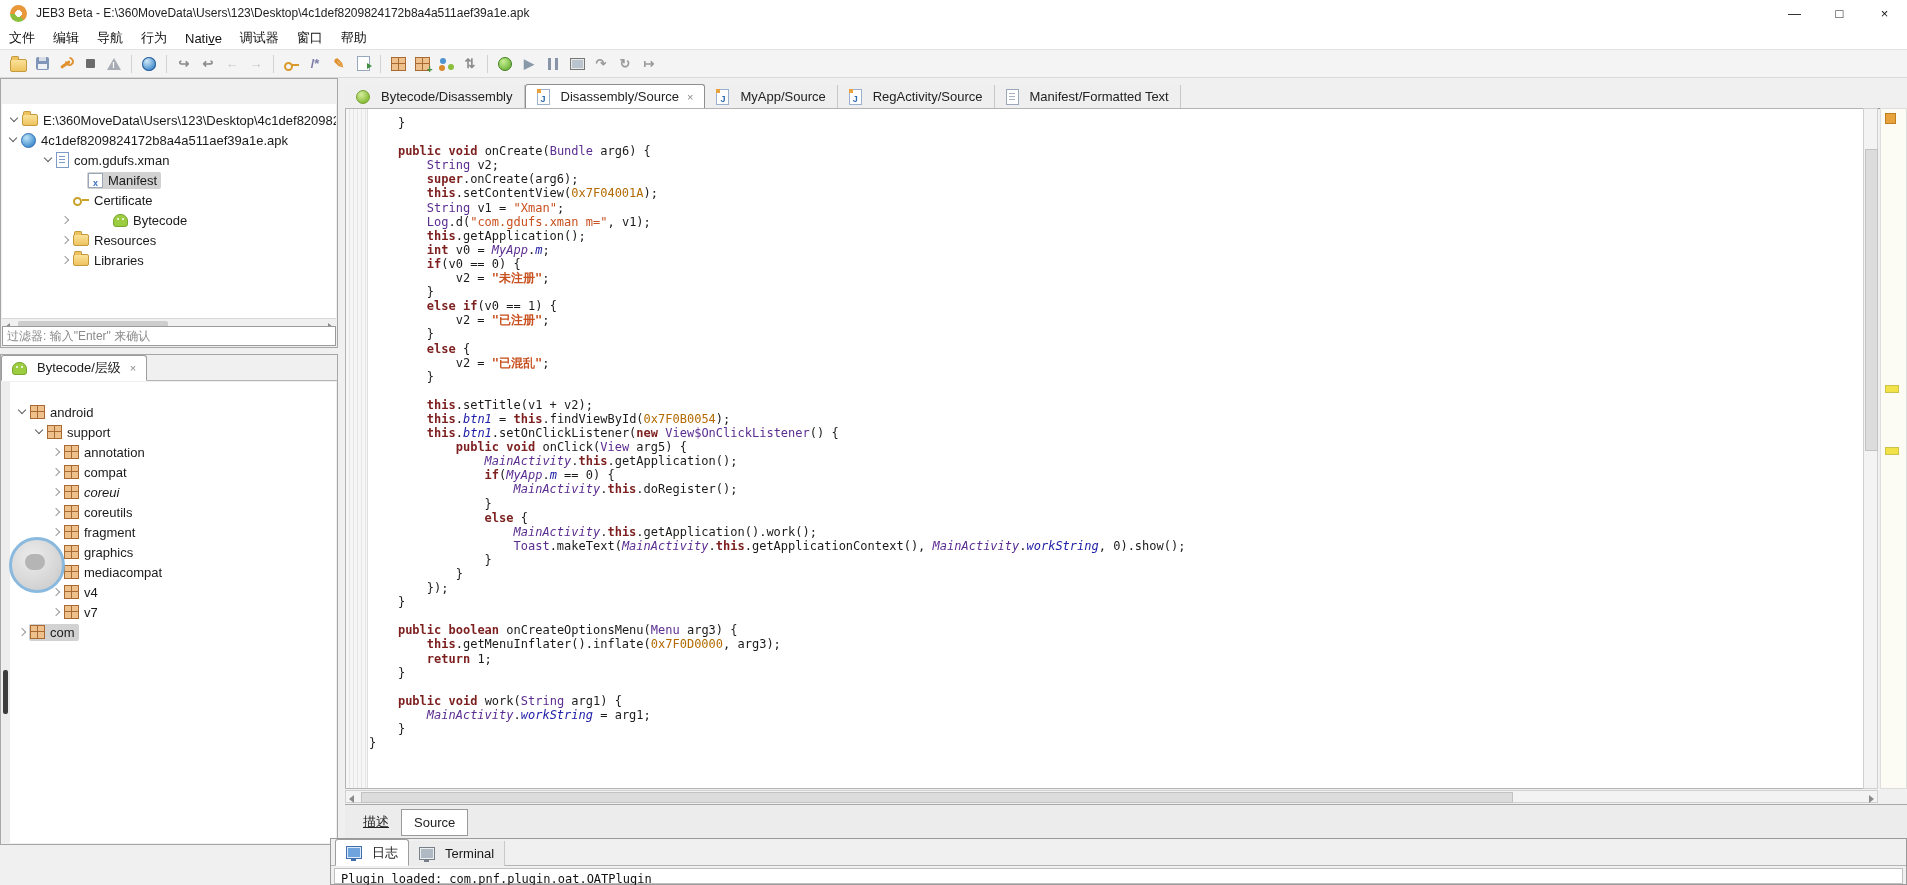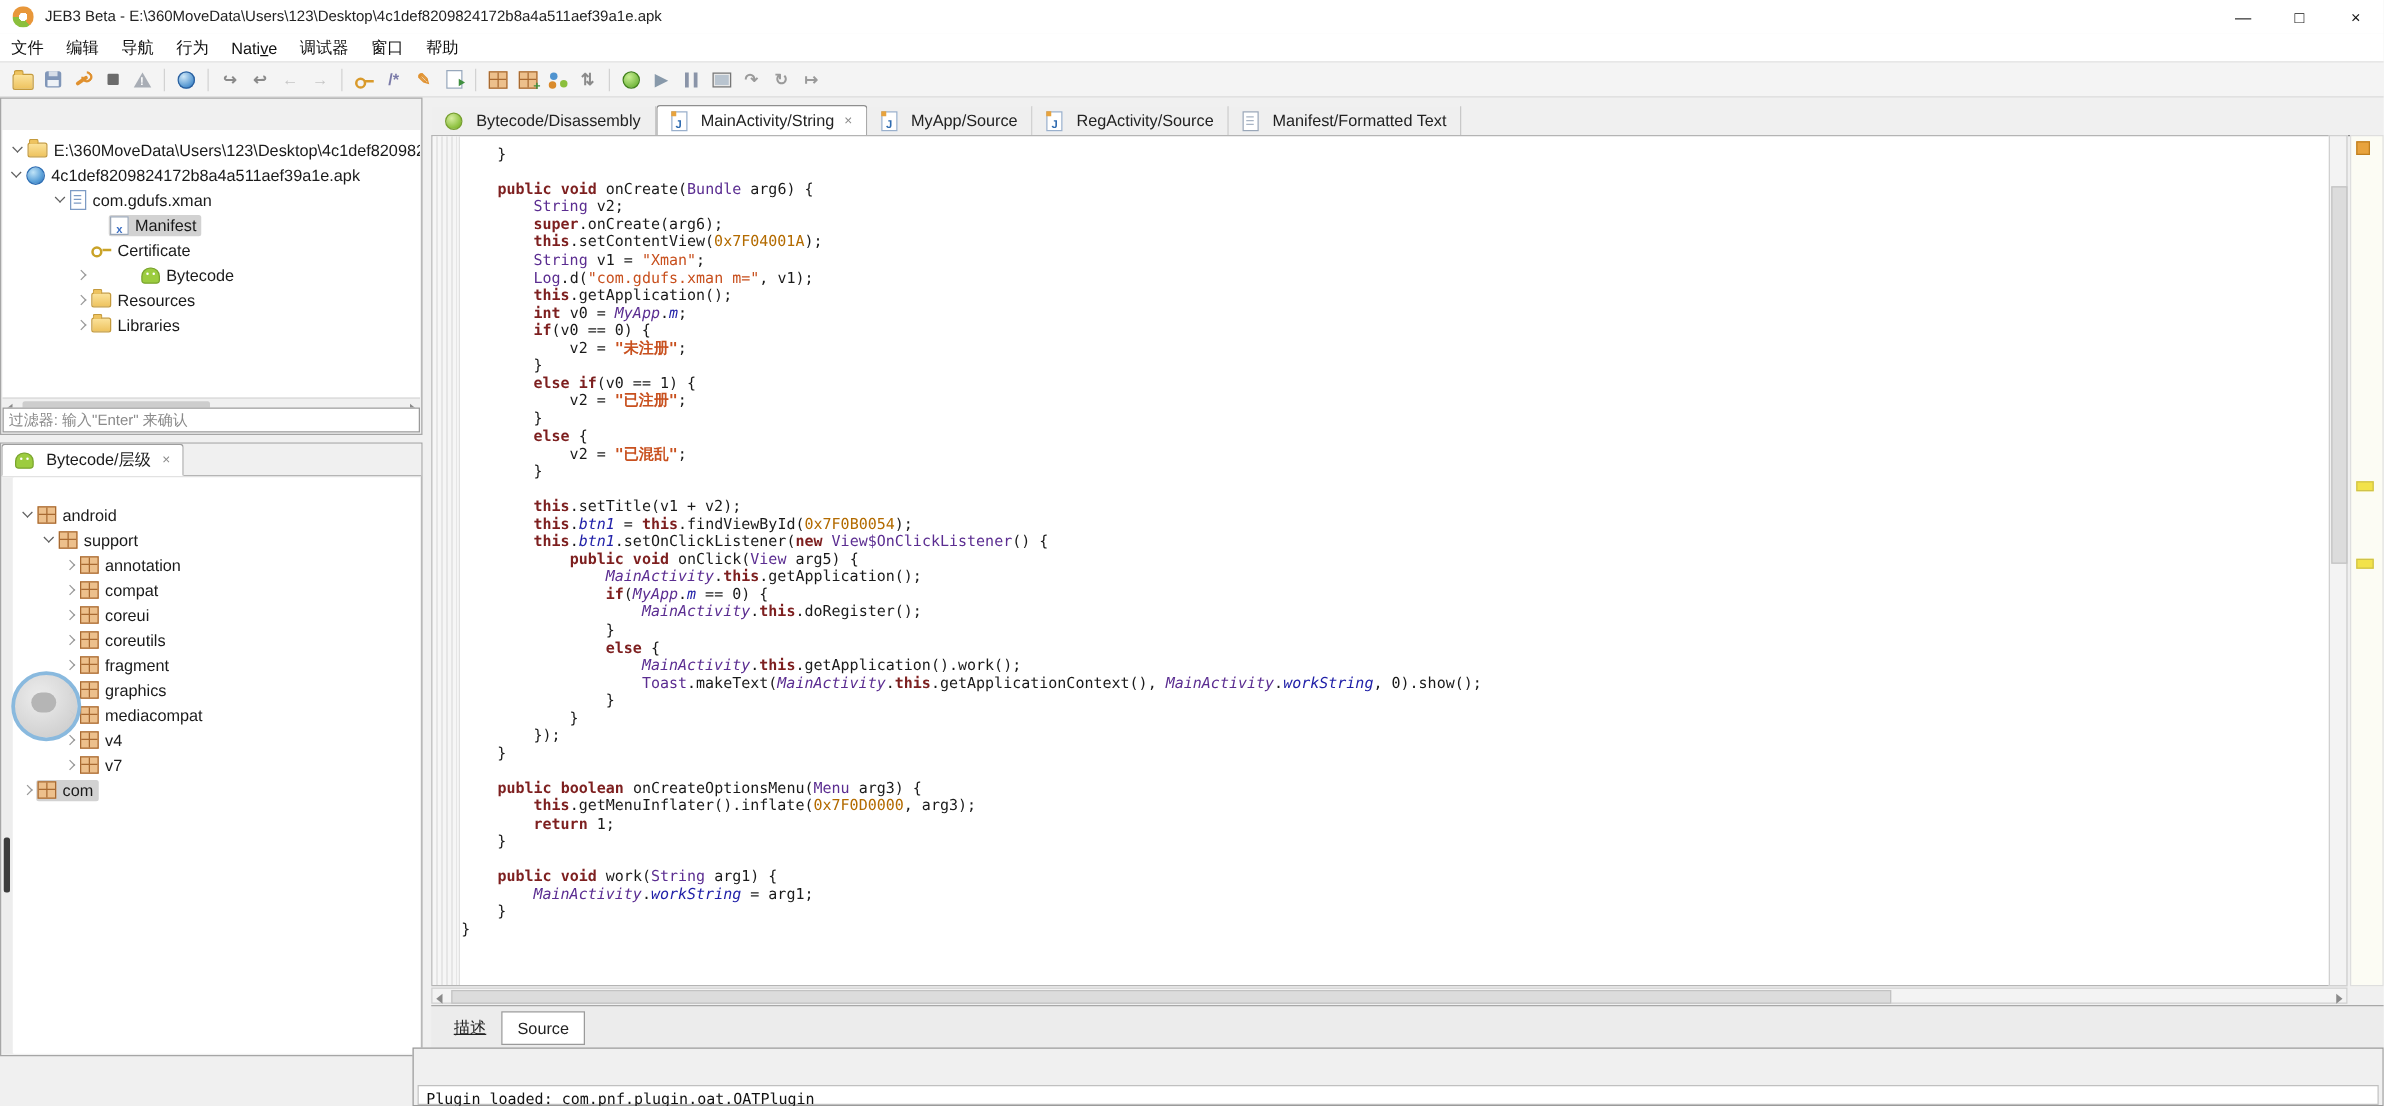--- a/index.html
+++ b/index.html
@@ -339,21 +339,21 @@
             <span>annotation</span>
           </span>
         </div>
         <div class="trow" style="padding-left: 40px;">
           <span class="caret col"></span>
           <span class="rowsel">
             <span class="ic ic-package"></span>
             <span>compat</span>
           </span>
         </div>
-        <div class="trow" style="padding-left: 40px;">
+        <div class="trow" style="padding-left: 40px; font-style: italic;">
           <span class="caret col"></span>
           <span class="rowsel">
             <span class="ic ic-package"></span>
             <span>coreui</span>
           </span>
         </div>
         <div class="trow" style="padding-left: 40px;">
           <span class="caret col"></span>
           <span class="rowsel">
             <span class="ic ic-package"></span>
@@ -407,21 +407,21 @@
   </div>
 
   <div id="editor">
     <div id="etabs">
         <div class="etab">
           <span class="ic ic-greenball"></span>
           <span>Bytecode/Disassembly</span>
         </div>
         <div class="etab active">
           <span class="ic ic-java"></span>
-          <span>MainActivity/String</span>
+          <span>Disassembly/Source</span>
           <span class="tclose">×</span>
         </div>
         <div class="etab">
           <span class="ic ic-java"></span>
           <span>MyApp/Source</span>
         </div>
         <div class="etab">
           <span class="ic ic-java"></span>
           <span>RegActivity/Source</span>
         </div>
@@ -447,18 +447,28 @@
       <div id="ehthumb"></div>
       <span class="sarrow right"></span>
     </div>
     <div id="ebottomtabs">
         <div class="btab plain">描述</div>
         <div class="btab active">Source</div>
       </div>
   </div>
 
   <div id="bottom-panel">
+    <div id="btabs">
+        <div class="bptab active">
+          <span class="ic ic-monitor"></span>
+          <span>日志</span>
+        </div>
+        <div class="bptab">
+          <span class="ic ic-monitor gray"></span>
+          <span>Terminal</span>
+        </div>
+      </div>
     <div id="logarea">
       <div id="log-line">Plugin loaded: com.pnf.plugin.oat.OATPlugin</div>
     </div>
   </div>
 
 </div>
 
 </body></html>

